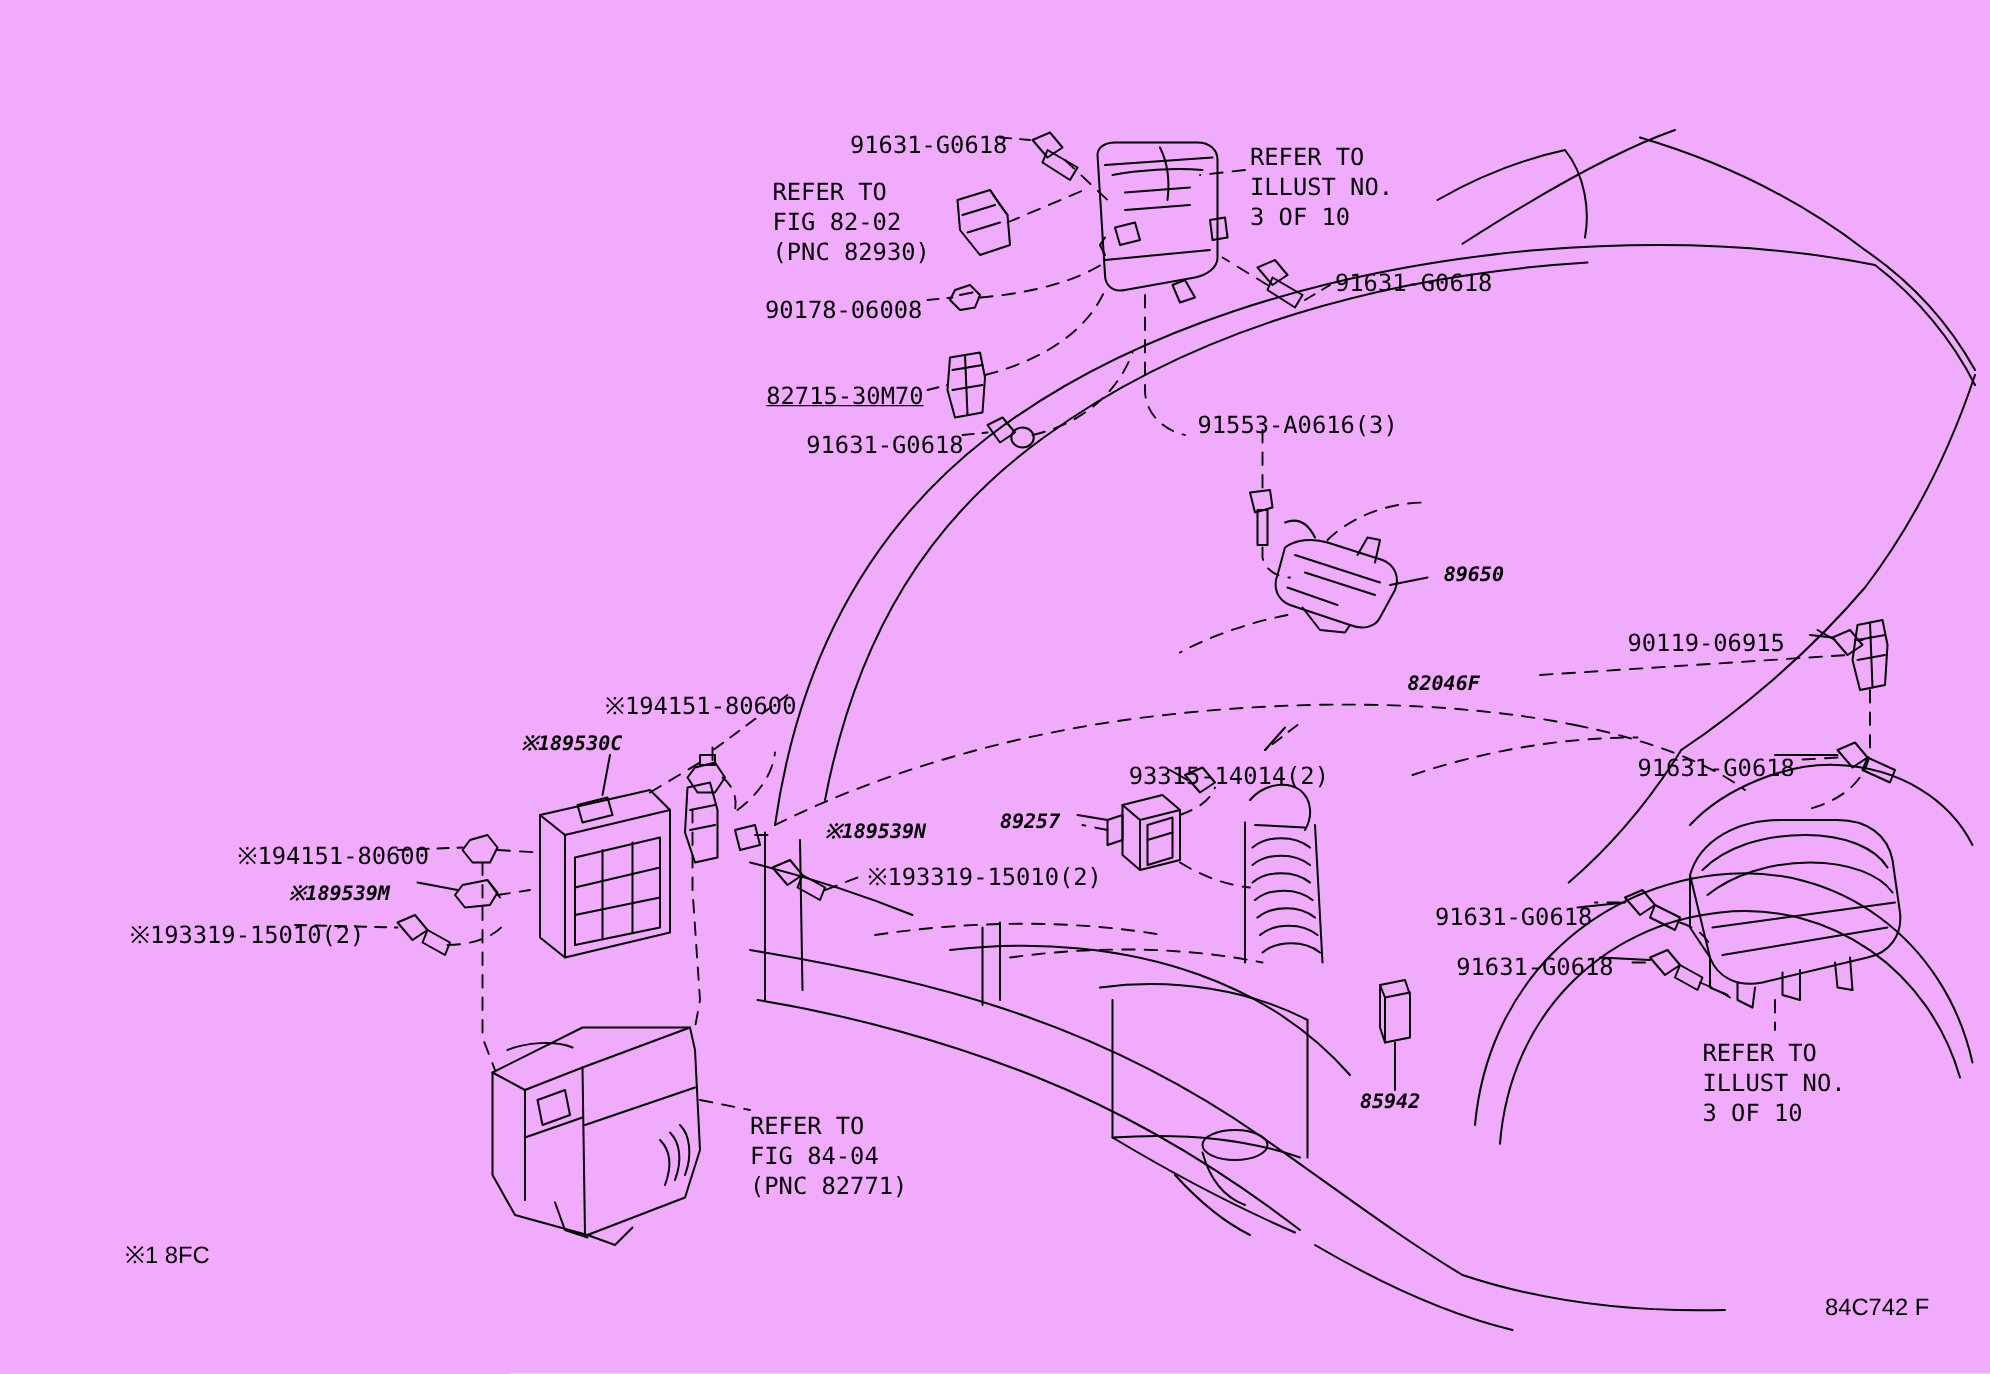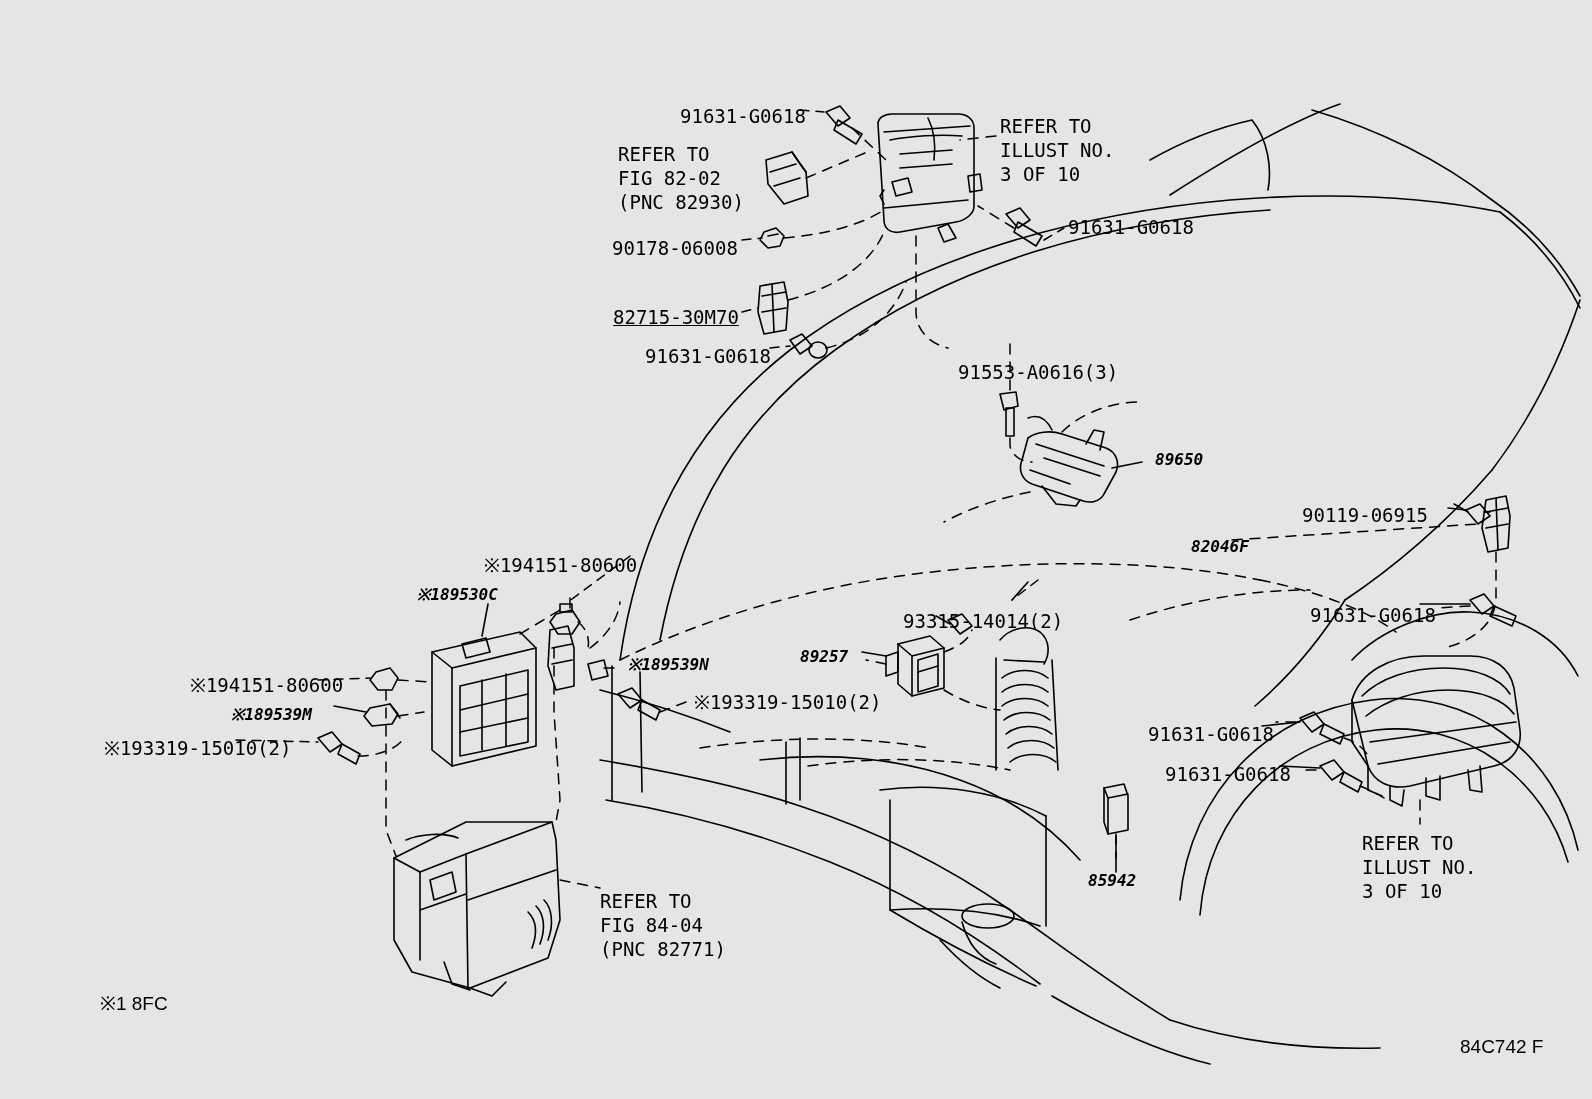--- a/index.html
+++ b/index.html
@@ -4,21 +4,21 @@
 <style>
   html, body {
     margin: 0;
     padding: 0;
     background: #ffffff;
   }
   #stage {
     position: relative;
     width: 1592px;
     height: 1099px;
-    background: #e5e5e5;
+    background: #f0abfc;
     font-family: "DejaVu Sans Mono", monospace;
     overflow: hidden;
   }
   #artwork {
     position: absolute;
     left: 0; top: 0;
     width: 1592px;
     height: 1099px;
   }
   .lbl {
@@ -360,30 +360,30 @@
   <div class="lbl" style="left:618px; top:142px;">REFER TO
 FIG 82-02
 (PNC 82930)</div>
   <div class="lbl" style="left:1000px; top:114px;">REFER TO
 ILLUST NO.
 3 OF 10</div>
   <div class="lbl" style="left:1068px; top:215px;">91631-G0618</div>
   <div class="lbl" style="left:612px; top:236px;text-align:right;">90178-06008</div>
   <div class="lbl" style="left:613px; top:305px;text-decoration:underline;">82715-30M70</div>
   <div class="lbl" style="left:645px; top:344px;">91631-G0618</div>
-  <div class="lbl" style="left:958px; top:328px;margin-top:32px;">91553-A0616(3)</div>
+  <div class="lbl" style="left:958px; top:328px;">91553-A0616(3)</div>
   <div class="lbl bold" style="left:1155px; top:448px;">89650</div>
   <div class="lbl" style="left:1302px; top:503px;">90119-06915</div>
-  <div class="lbl bold" style="left:1191px; top:535px;">82046F</div>
+  <div class="lbl bold" style="left:1126px; top:535px;">82046F</div>
   <div class="lbl" style="left:1310px; top:603px;">91631-G0618</div>
   <div class="lbl" style="left:484px; top:553px;">※194151-80600</div>
   <div class="lbl bold" style="left:417px; top:583px;">※189530C</div>
   <div class="lbl" style="left:903px; top:609px;">93315-14014(2)</div>
   <div class="lbl bold" style="left:800px; top:645px;">89257</div>
-  <div class="lbl bold" style="left:628px; top:653px;">※189539N</div>
+  <div class="lbl bold" style="left:660px; top:653px;">※189539N</div>
   <div class="lbl" style="left:190px; top:673px;">※194151-80600</div>
   <div class="lbl bold" style="left:231px; top:703px;">※189539M</div>
   <div class="lbl" style="left:694px; top:690px;">※193319-15010(2)</div>
   <div class="lbl" style="left:104px; top:736px;">※193319-15010(2)</div>
   <div class="lbl" style="left:1148px; top:722px;">91631-G0618</div>
   <div class="lbl" style="left:1165px; top:762px;">91631-G0618</div>
   <div class="lbl" style="left:1362px; top:831px;">REFER TO
 ILLUST NO.
 3 OF 10</div>
   <div class="lbl bold" style="left:1088px; top:869px;">85942</div>

